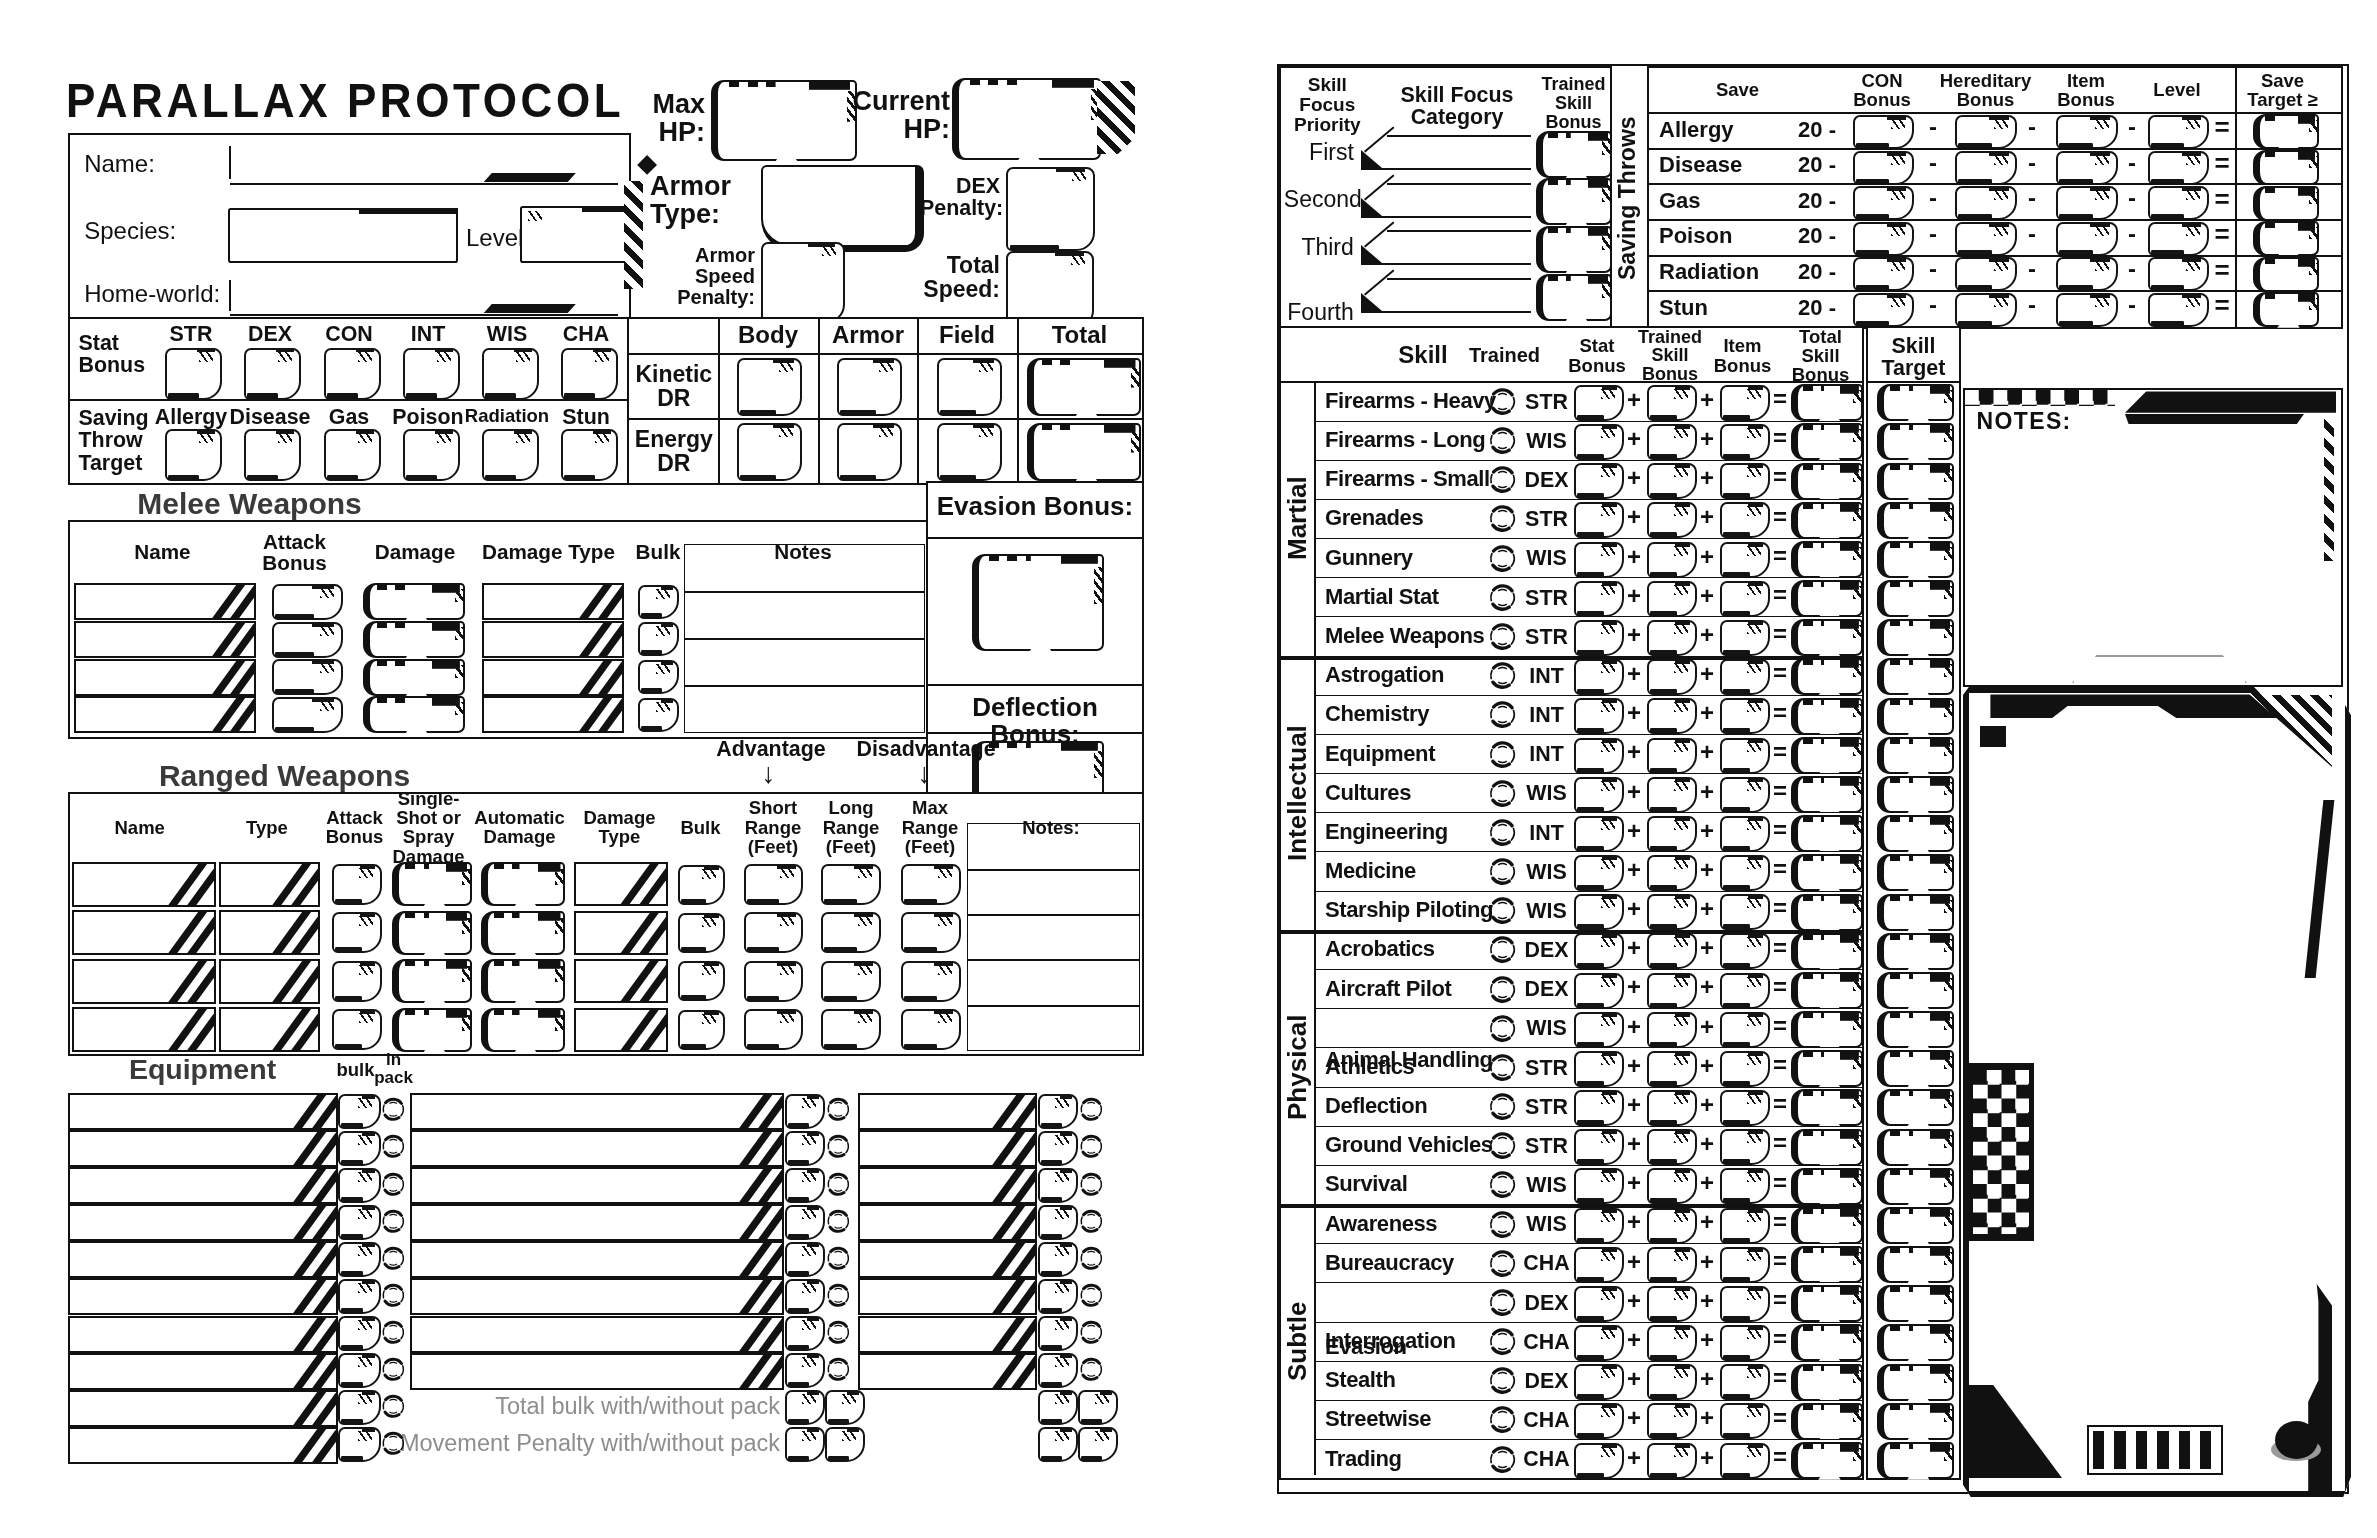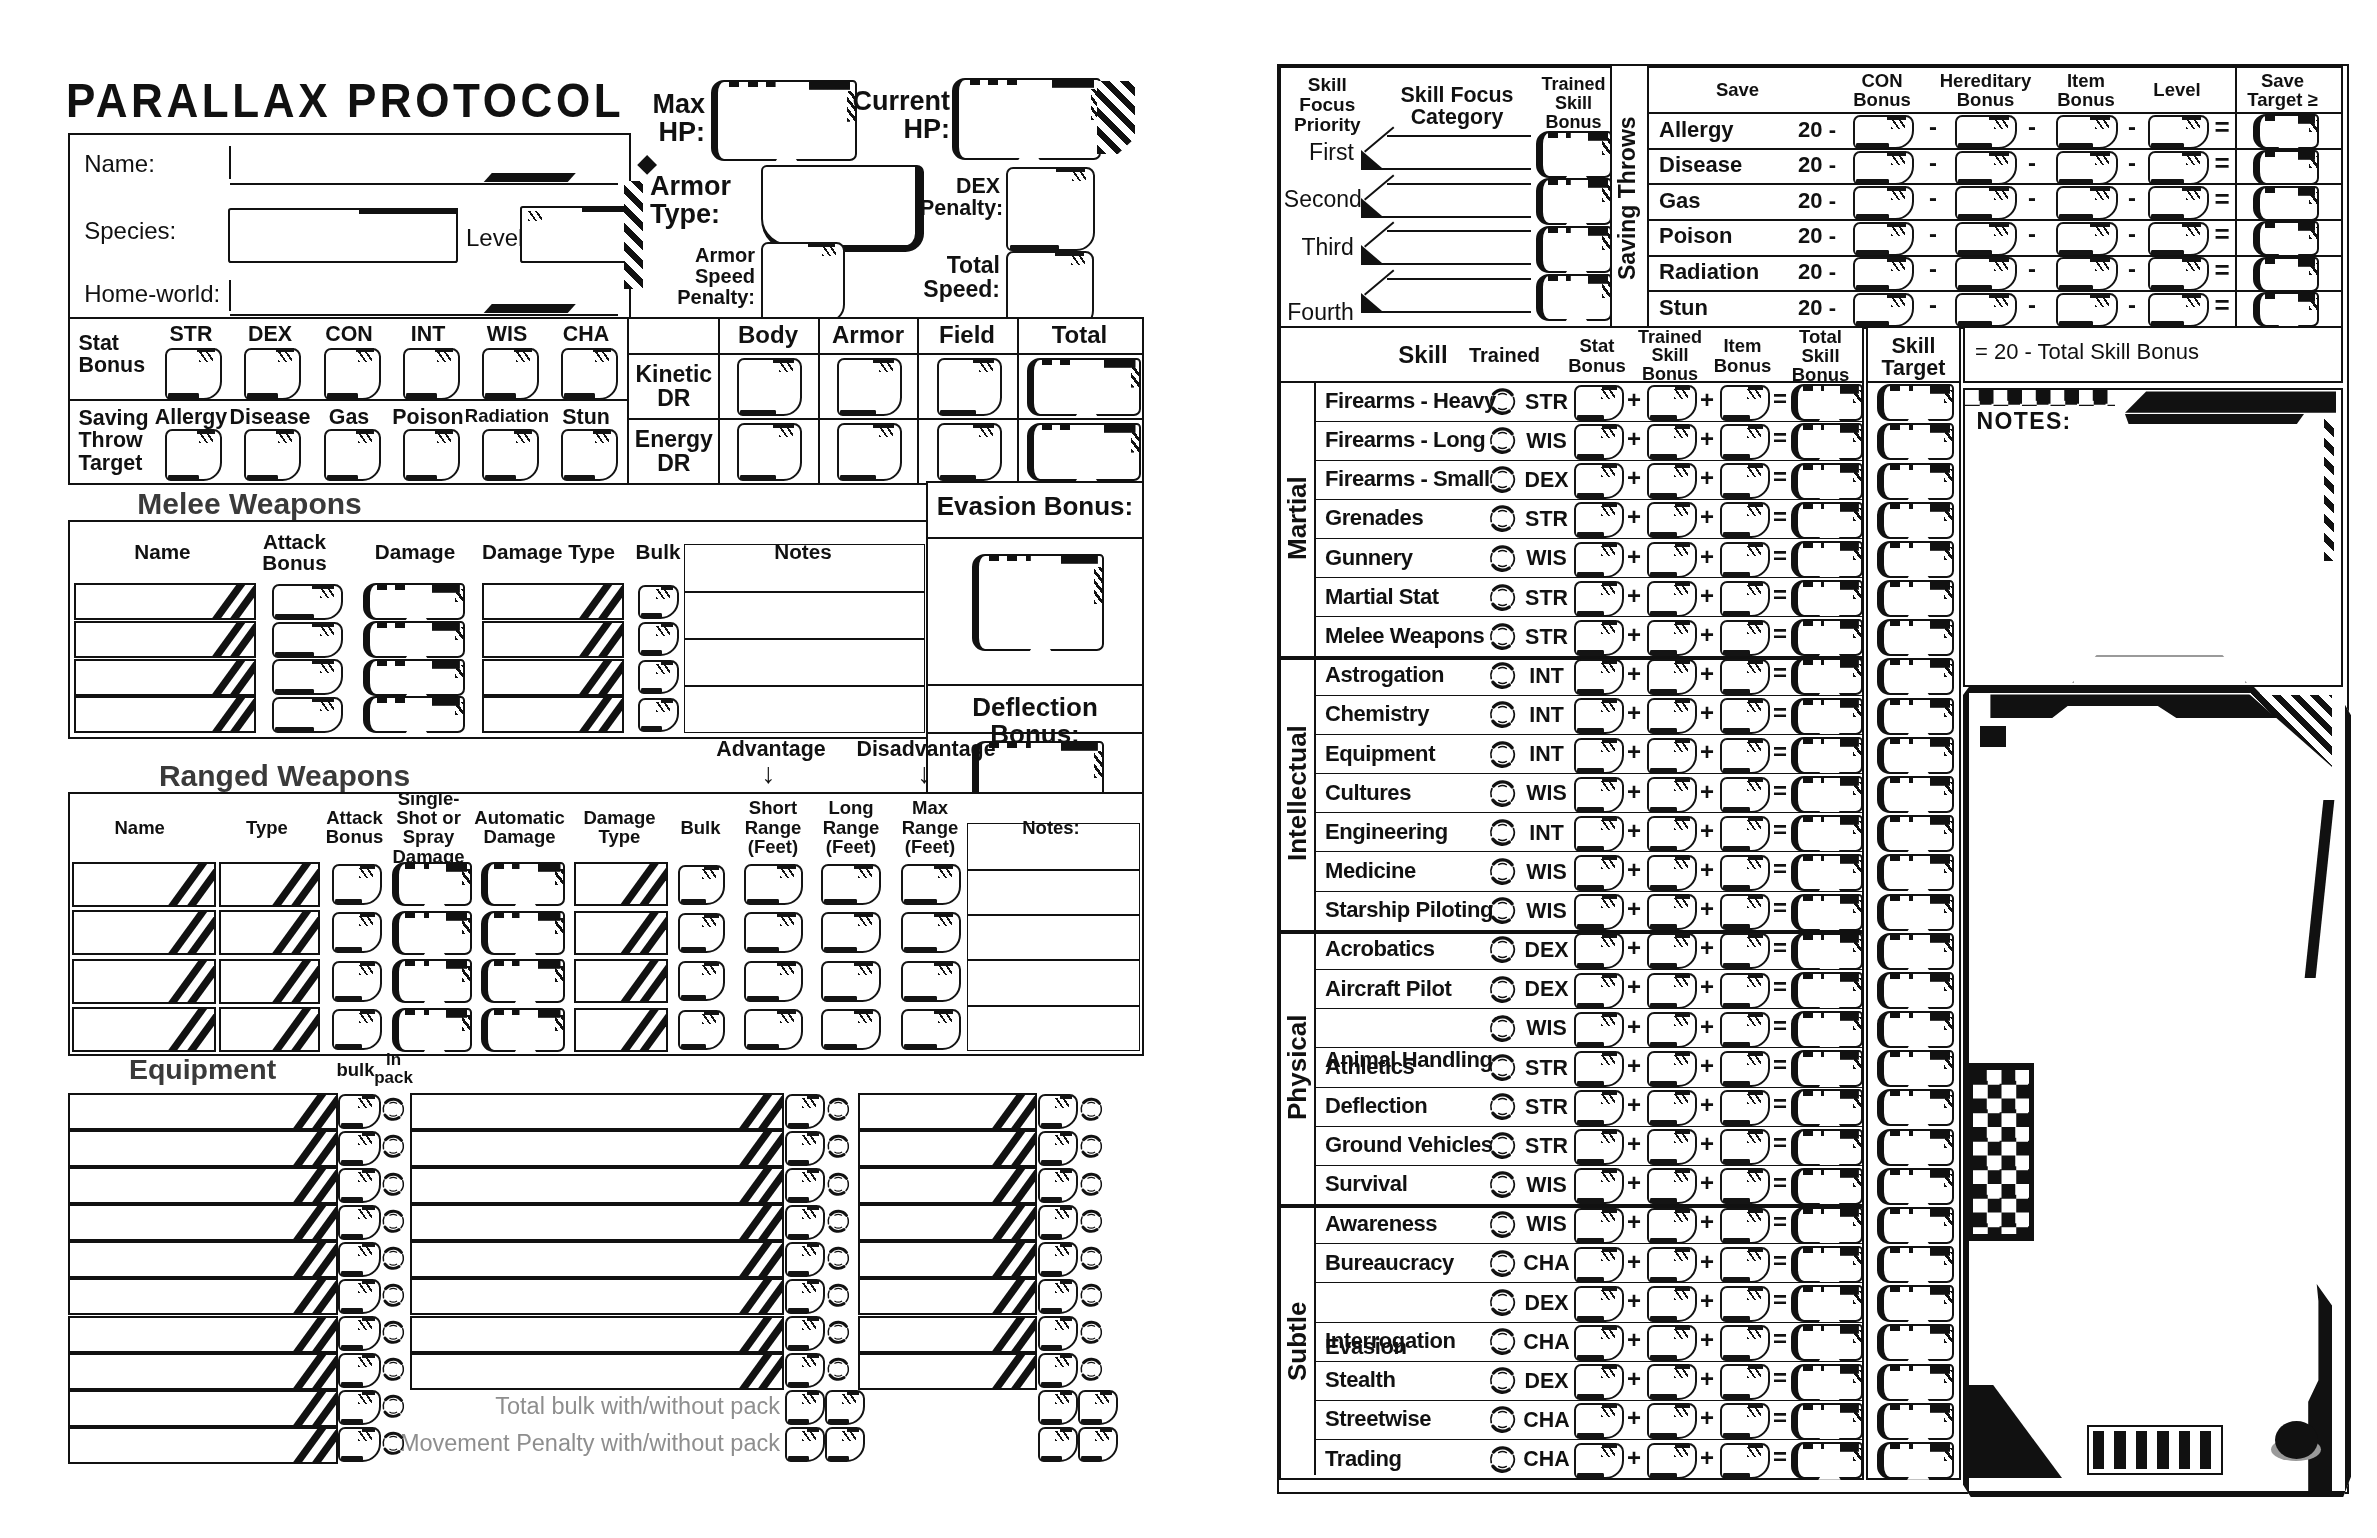--- a/index.html
+++ b/index.html
@@ -1413,23 +1413,20 @@
         <div class="tb2" style="left: 9.3px; top: 840px; width: 68px; height: 33px;"></div>
         <div class="tb2" style="left: 9.3px; top: 879px; width: 68px; height: 33px;"></div>
         <div class="tb2" style="left: 9.3px; top: 918px; width: 68px; height: 33px;"></div>
         <div class="tb2" style="left: 9.3px; top: 957px; width: 68px; height: 33px;"></div>
         <div class="tb2" style="left: 9.3px; top: 996px; width: 68px; height: 33px;"></div>
         <div class="tb2" style="left: 9.3px; top: 1036px; width: 68px; height: 33px;"></div>
         <div class="tb2" style="left: 9.3px; top: 1075px; width: 68px; height: 33px;"></div>
         <div class="tb2" style="left: 9.3px; top: 1114px; width: 68px; height: 33px;"></div>
       </div>
 
-    <div class="b3" style="left:1963px;top:326px;width:376px;height:53px;">
-      <div class="tx" style="left:10px;top:13px;font-size:22px;">= 20 - Total Skill Bonus</div>
-    </div>
 
     <div class="b3" style="left:1963px;top:388px;width:376px;height:295px;">
       <div class="checker" style="left:0;top:0;width:150px;height:15.7px;"></div>
       <div class="blk" style="left:160px;top:1.4px;width:211px;height:21.4px;clip-path:polygon(10% 0,100% 0,100% 100%,0 100%);"></div>
       <div class="blk" style="left:160px;top:24px;width:179px;height:10px;clip-path:polygon(0 0,100% 0,96% 100%,2% 100%);"></div>
       <div class="tx" style="left:11.4px;top:20px;font-size:23px;font-weight:900;letter-spacing:1.4px;">NOTES:</div>
       <div class="hatchbox" style="left:359px;top:28.5px;width:10px;height:142px;"></div>
       <div class="abs" style="left:107px;top:265px;width:171px;height:26px;border:2.1px solid #9a9a9a;border-bottom:none;clip-path:polygon(0 100%,14% 0,86% 0,100% 100%);"></div>
     </div>
 

